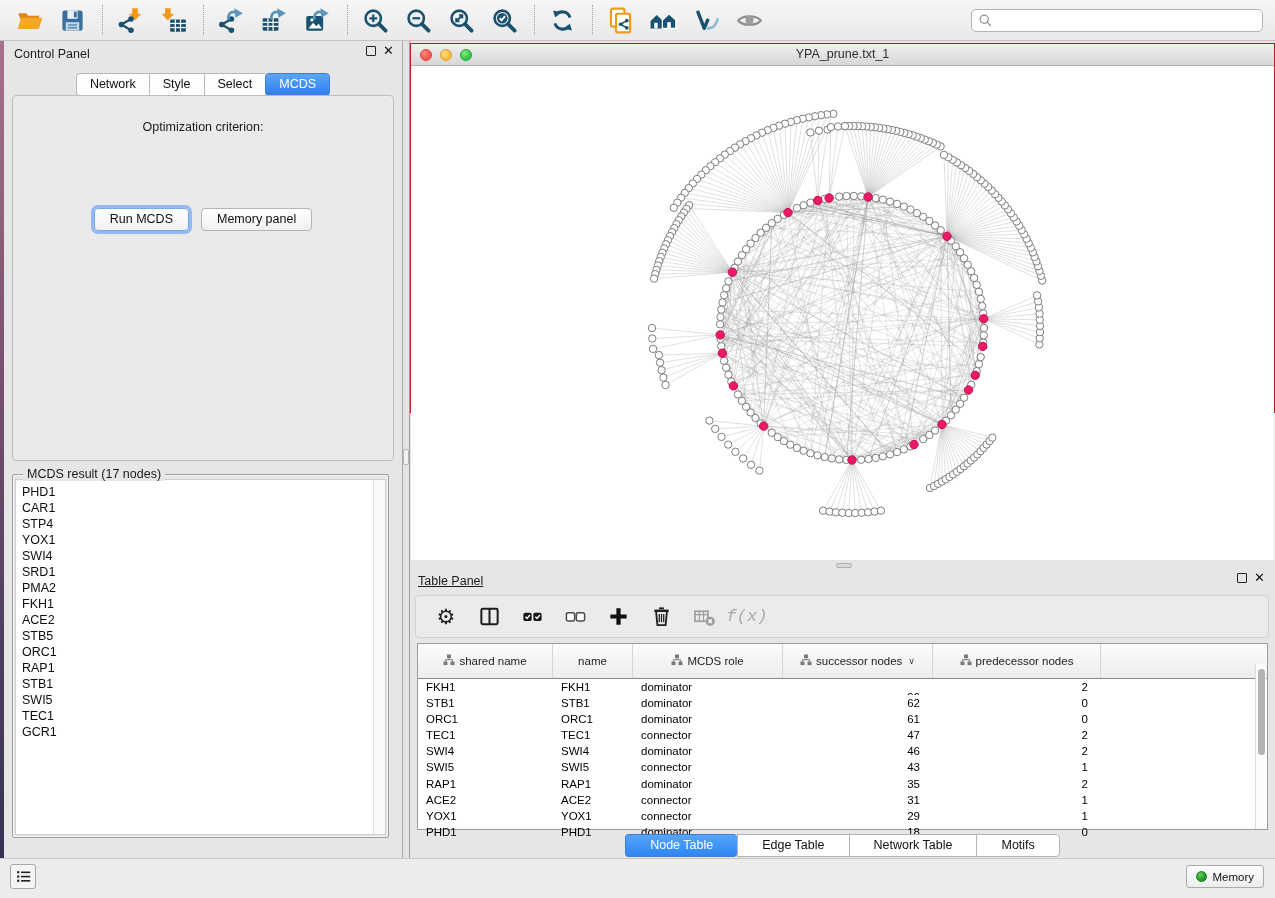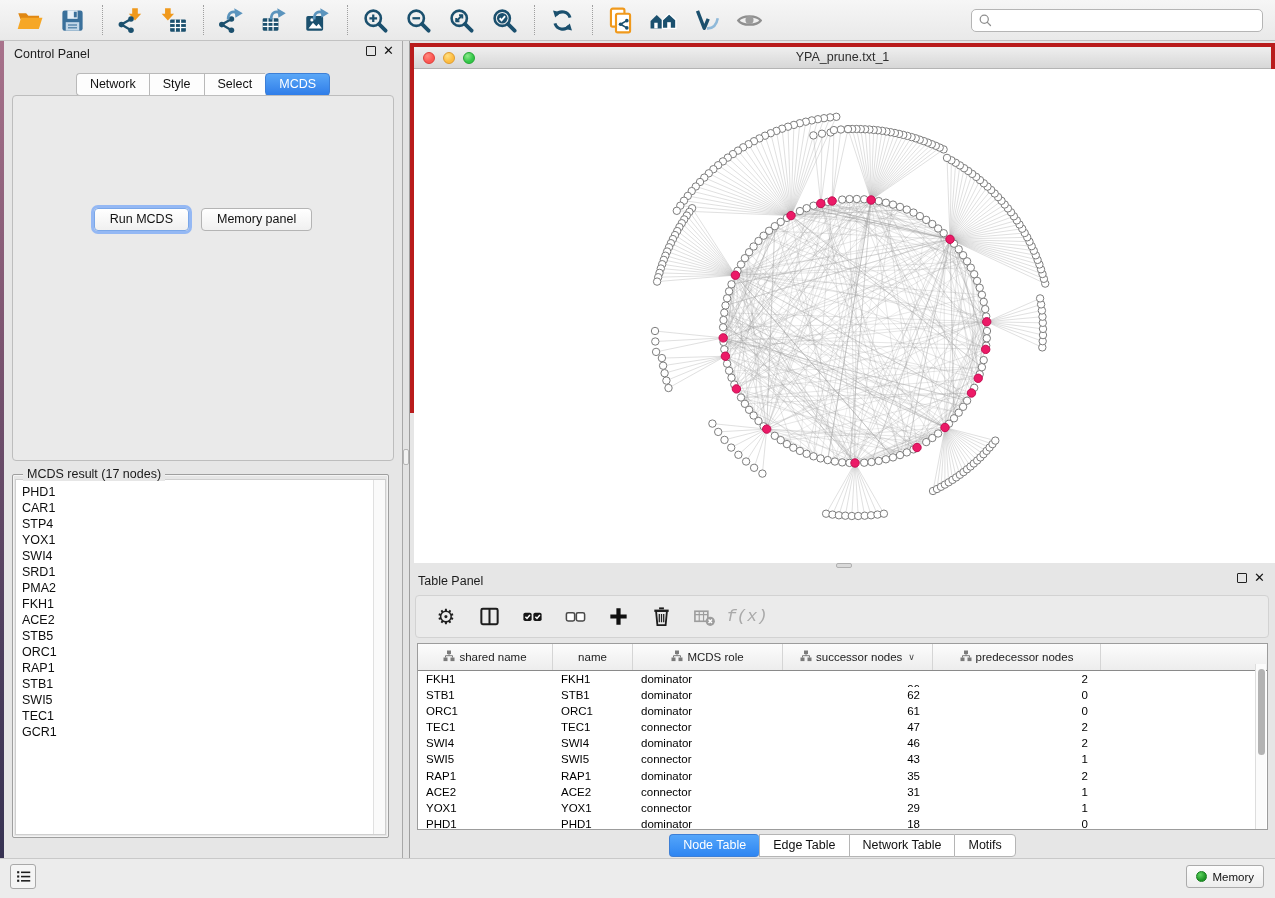--- a/index.html
+++ b/index.html
@@ -70,21 +70,21 @@
   
   #v-splitter { position:absolute; left:403px; top:41px; width:7px; height:817px;
     background:#e3e3e3; border-right:1px solid #9f9f9f; }
   #v-handle { position:absolute; left:0px; top:408px; width:6px; height:16px;
     background:#f2f2f2; border:1px solid #b5b5b5; border-radius:2px; }
 
   
   #right-region { position:absolute; left:410px; top:41px; width:865px; height:817px; background:#e6e6e6; }
 
   #network-window { position:absolute; left:0; top:2px; width:865px; height:370px;
-    border:4px solid #b91c1c; background:#fff; }
+    border:1px solid #b91c1c; background:#fff; }
   #net-titlebar { position:relative; height:22px; background:linear-gradient(#efefef,#d7d7d7);
     border-bottom:1px solid #b4b4b4; }
   #traffic { position:absolute; left:9px; top:5px; display:flex; gap:8px; }
   .light { width:12px; height:12px; border-radius:50%; }
   .light.red { background:radial-gradient(circle at 35% 30%,#ff8a80,#fc5753 60%); border:1px solid #dd3d38; }
   .light.yellow { background:radial-gradient(circle at 35% 30%,#ffe082,#fdbc40 60%); border:1px solid #de9c2e; }
   .light.green { background:radial-gradient(circle at 35% 30%,#8ce98a,#33c748 60%); border:1px solid #22a532; }
   #net-title { text-align:center; font-size:12.5px; line-height:21px; color:#2e2e2e; }
   #net-canvas { position:relative; width:863px; height:494px; background:#fff; overflow:hidden; }
 
@@ -96,36 +96,36 @@
   #table-panel { position:absolute; left:0; top:527px; width:865px; height:290px; }
   #tp-toolbar { position:absolute; left:5px; top:27px; width:854px; height:43px;
     background:#ebebeb; border:1px solid #d2d2d2; border-radius:4px;
     display:flex; align-items:center; padding-left:16px; gap:15px; }
   .tp-icon { width:28px; height:28px; display:flex; align-items:center; justify-content:center; }
   .gear-glyph { font-size:21px; color:#1f1f1f; line-height:22px; }
   .fx-glyph { font-family:Liberation Mono, monospace; font-style:italic; font-size:17px; color:#a9a9a9; }
 
   #data-table { position:absolute; left:7px; top:75px; width:851px; height:187px;
     background:#fff; border:1px solid #9c9c9c; }
-  #tbl-header { display:flex; height:27px; background:linear-gradient(#fcfcfc,#ededed);
+  #tbl-header { display:flex; height:35px; background:linear-gradient(#fcfcfc,#ededed);
     border-bottom:1px solid #8a8a8a; }
   .th { display:flex; align-items:center; justify-content:center; gap:4px;
     border-right:1px solid #d5d5d5; font-size:11.5px; color:#222; overflow:hidden; white-space:nowrap; }
   .th .sort { font-size:9px; color:#444; margin-left:2px; }
   .tr { display:flex; height:16.1px; }
   .td { font-size:11.5px; color:#000; line-height:16px; white-space:nowrap; overflow:hidden; }
   .td.left { text-align:left; padding-left:8px; }
   .td.right { text-align:right; padding-right:13px; }
   #tbl-scroll { position:absolute; right:1px; top:20px; width:11px; height:165px;
     background:#fbfbfb; border-left:1px solid #ddd; }
   #tbl-thumb { position:absolute; left:1.5px; top:5px; width:7px; height:86px;
     background:#b3b3b3; border-radius:4px; }
 
   #tp-tabs { position:absolute; left:0; top:266px; width:100%; display:flex; justify-content:center; }
-  .tp-tab { font-size:12.5px; padding:3px 13px 4px; background:#fff; border:1px solid #b5b5b5;
+  .tp-tab { font-size:12.5px; padding:3px 24px 4px; background:#fff; border:1px solid #b5b5b5;
     border-right:none; color:#111; }
   .tp-tab:first-child { border-radius:4px 0 0 4px; }
   .tp-tab:last-child { border-right:1px solid #b5b5b5; border-radius:0 4px 4px 0; }
   .tp-tab.active { background:linear-gradient(#54a5fa,#2e86f2); color:#fff; border-color:#3d7fd6; border-radius:4px; }
 
   
   #status-bar { position:absolute; left:0; top:858px; width:1275px; height:51px;
     background:#ececec; border-top:1px solid #c9c9c9; }
   #status-left-btn { position:absolute; left:10px; top:5px; width:26px; height:25px;
     background:#f5f5f5; border:1px solid #a8a8a8; border-radius:3px;
@@ -321,20 +321,21 @@
       </span>
     </div>
     <div id="cp-tabs">
         <div class="cp-tab">Network</div>
         <div class="cp-tab">Style</div>
         <div class="cp-tab">Select</div>
         <div class="cp-tab active">MCDS</div>
       </div>
 
     <div id="cp-content">
+      <div id="criterion-label">Optimization criterion:</div>
       <div id="cp-buttons">
         <button class="cp-btn focused">Run MCDS</button>
         <button class="cp-btn">Memory panel</button>
       </div>
     </div>
 
     <div id="mcds-group">
       <div id="mcds-border"></div>
       <span id="mcds-title">MCDS result (17 nodes)</span>
       <div id="mcds-list">
@@ -1197,21 +1198,21 @@
             </g>
           </svg></div>
     </div>
 
     <div id="h-splitter">
       <div id="h-handle"></div>
     </div>
 
     <div id="table-panel">
       <div class="panel-title-row">
-        <span class="panel-title" style="left:8px;">Table Panel</span>
+        <span class="panel-title" style="left:8px;text-decoration:underline;">Table Panel</span>
         <span class="win-btns" style="right:10px;">
           <span class="float-btn"></span>
           <span class="close-btn">✕</span>
         </span>
       </div>
       <div id="tp-toolbar">
           <div class="tp-icon">
             <span class="gear-glyph">⚙</span>
           </div>
           <div class="tp-icon">

